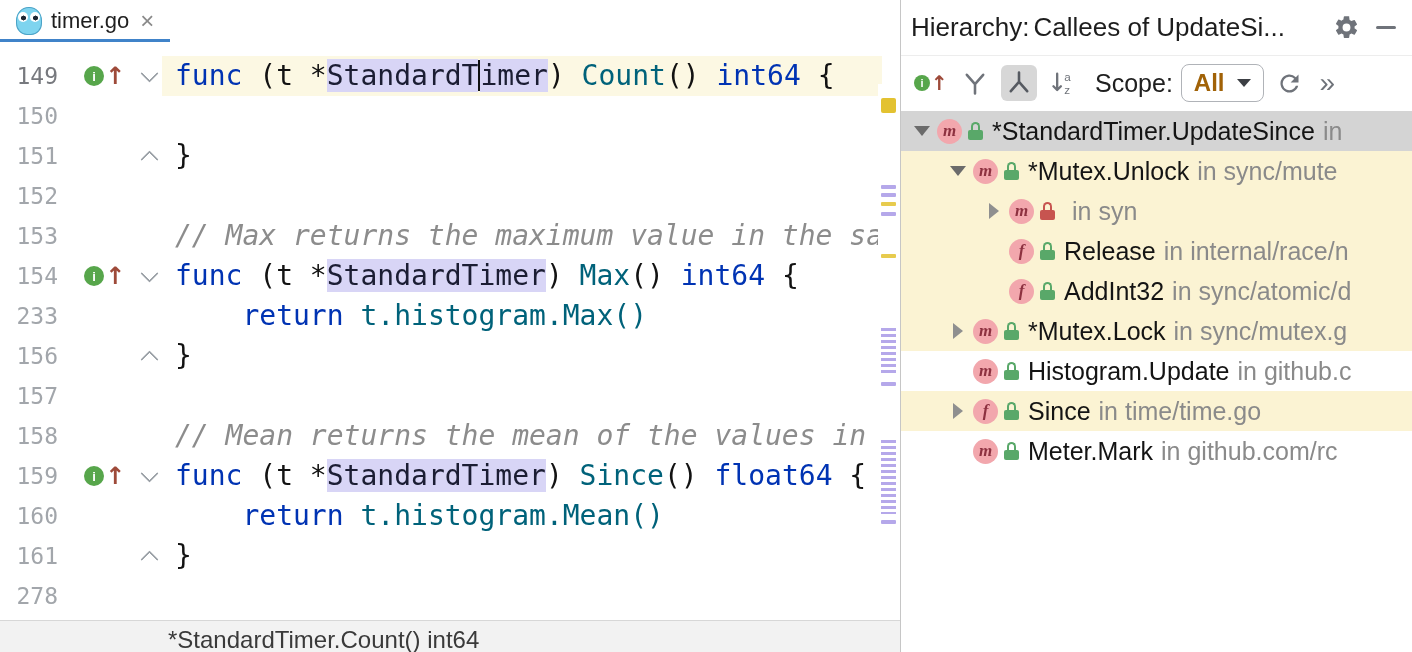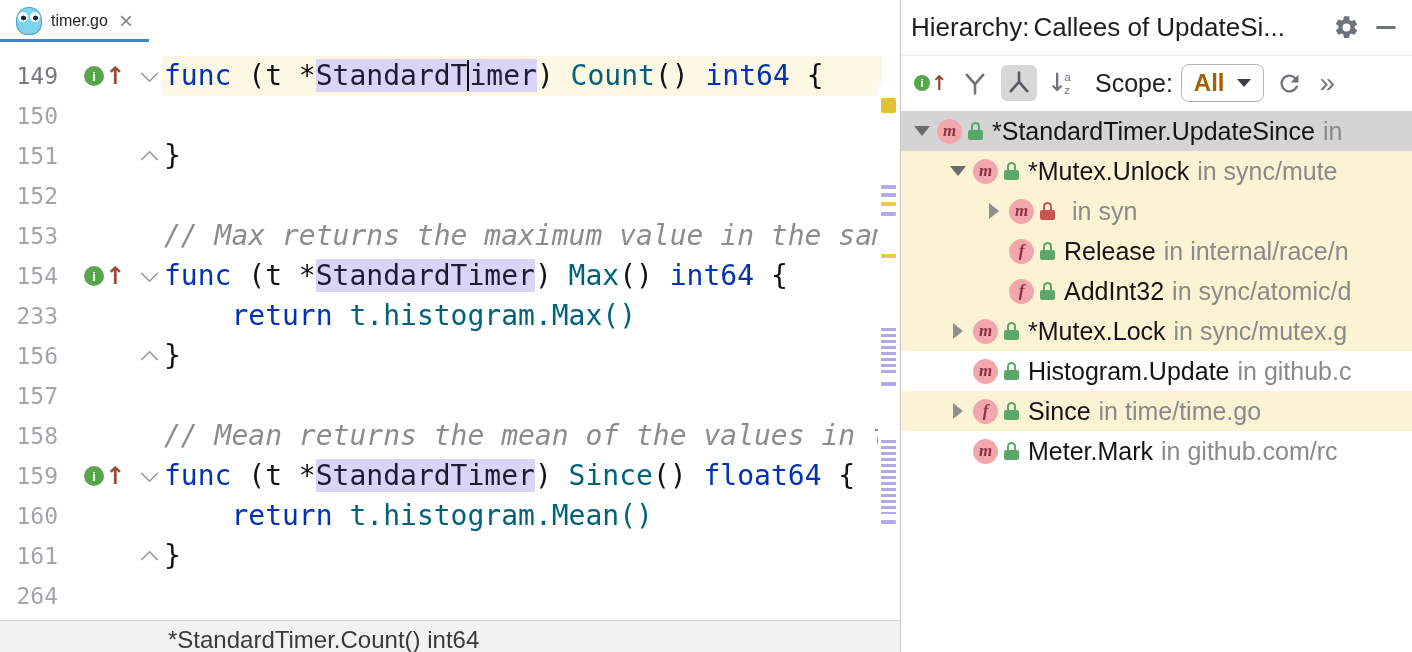--- a/index.html
+++ b/index.html
@@ -6,42 +6,42 @@
   #app{position:relative;width:1412px;height:652px;background:#fff;overflow:hidden;
        box-shadow:inset 0 0 0 1px #a6a6a6;font-family:"Liberation Sans",sans-serif;
        -webkit-font-smoothing:antialiased;}
   
   .editor-pane{position:absolute;left:0;top:0;width:901px;height:652px;box-sizing:border-box;
                border-right:1px solid #c6c6c6;background:#fff;}
   .tabbar{position:absolute;left:0;top:0;right:0;height:42px;background:#fff;
           border-bottom:1px solid #e2e2e2;display:flex;align-items:stretch;}
   .tab{position:relative;display:flex;align-items:center;gap:9px;padding:0 16px;cursor:default;}
   .tab.active::after{content:"";position:absolute;left:0;right:0;bottom:0;height:3px;background:var(--accent);}
-  .tab-title{font-size:16px;color:#1f1f1f;}
+  .tab-title{font-size:22px;color:#1f1f1f;}
   .tab-close{font-size:24px;color:#8a8a8a;line-height:1;padding-left:2px;}
   .gopher{position:relative;width:26px;height:28px;background:#7ed4ef;border:1px solid #4ba3c7;
           border-radius:48% 48% 42% 42%;box-sizing:border-box;}
   .gopher::before,.gopher::after{content:"";position:absolute;top:4px;width:10px;height:10px;border-radius:50%;
           background:radial-gradient(circle at 55% 60%, #1d2733 2.4px, #fff 2.6px);}
   .gopher::before{left:1px}.gopher::after{right:1px}
   .code-area{position:absolute;left:0;top:42px;right:0;bottom:40px;overflow:hidden;background:#fff;}
   .lines{padding-top:14px;margin-right:18px;}
   .line{display:flex;height:40px;line-height:40px;font-family:"DejaVu Sans Mono",monospace;font-size:28px;}
   .ln{width:58px;flex:none;text-align:right;color:#a2a6ab;font-size:23px;padding-right:2px;}
   .line.current .ln{color:#77797e;}
   .gicons{width:76px;flex:none;display:flex;align-items:center;padding-left:24px;box-sizing:border-box;}
   .impl{width:20px;height:20px;border-radius:50%;background:var(--gutterimpl);color:#fff;
         font:bold 13px "Liberation Sans",sans-serif;display:inline-flex;align-items:center;justify-content:center;}
   .ovr{color:var(--overridearrow);font-size:24px;font-weight:bold;line-height:1;margin-left:1px;
        font-family:"DejaVu Sans",sans-serif;}
   .fold{width:26px;flex:none;display:flex;align-items:center;justify-content:center;}
   .chev{display:block;width:11px;height:11px;border-right:2.5px solid #9aa0a6;border-bottom:2.5px solid #9aa0a6;border-radius:1px;}
   .chev.down{transform:rotate(45deg);margin-top:-5px;}
   .chev.up{transform:rotate(-135deg);margin-top:7px;}
-  .code{flex:1;white-space:pre;overflow:hidden;color:#121212;padding-left:2px;}
+  .code{flex:1;white-space:pre;overflow:hidden;color:#121212;padding-left:13px;}
   .line.current .code{background:var(--curline);}
   .sg-k{color:var(--kw);}
   .sg-p{color:#121212;}
   .sg-s{color:#1b1d33;background:var(--selbg);}
   .sg-t{color:var(--fn);}
   .sg-c{color:var(--cm);font-style:italic;}
   .caret{display:inline-block;width:2px;height:31px;background:#101010;vertical-align:-6px;}
   
   .scrollstrip{position:absolute;top:42px;right:0;width:22px;bottom:40px;background:#fff;}
   .mk{position:absolute;}
@@ -199,21 +199,21 @@
           </div>
           <div class="line">
             <div class="ln">161</div>
             <div class="gicons"></div>
             <div class="fold">
               <span class="chev up"></span>
             </div>
             <div class="code"><span class="sg-p">}</span></div>
           </div>
           <div class="line">
-            <div class="ln">264</div>
+            <div class="ln">278</div>
             <div class="gicons"></div>
             <div class="fold"></div>
             <div class="code"></div>
           </div>
         </div>
       <div class="scrollstrip">
           <div class="mk mk-square" style="top: 14px;"></div>
           <div class="mk mk-purple" style="top: 101px;"></div>
           <div class="mk mk-purple" style="top: 109px;"></div>
           <div class="mk mk-yellow" style="top: 118px;"></div>

